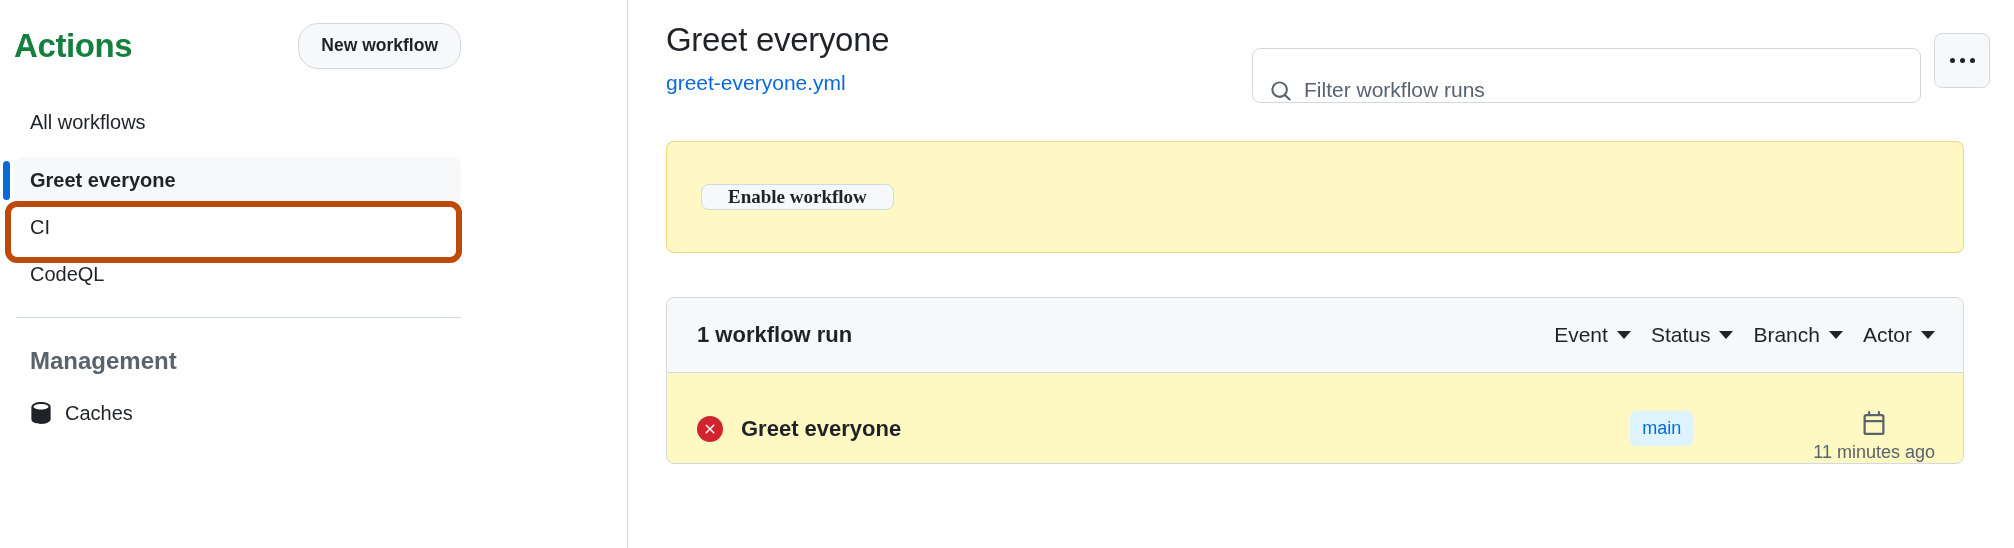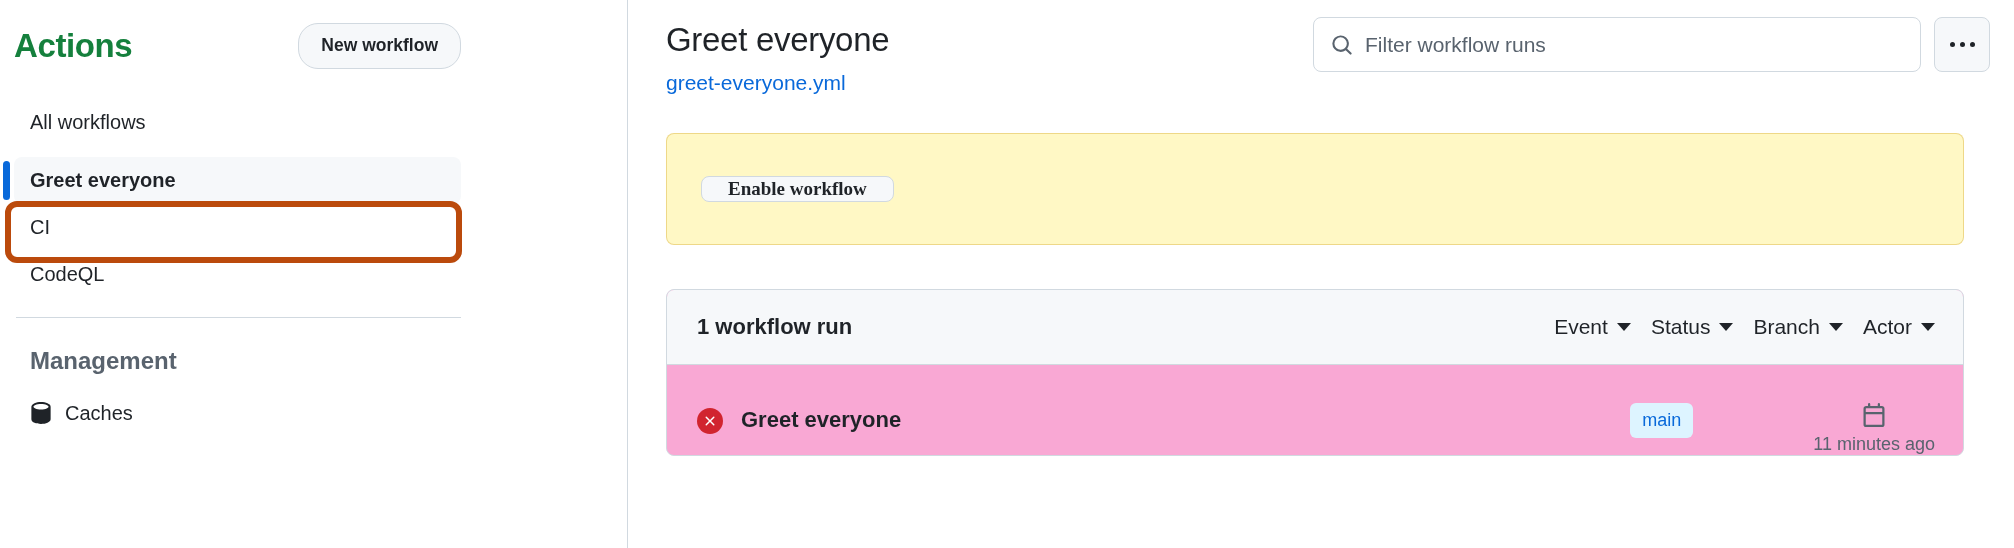--- a/index.html
+++ b/index.html
@@ -162,29 +162,30 @@
   }
 
   .top-controls {
     display: flex;
     align-items: center;
     gap: 13px;
     padding-top: 3px;
   }
   .search-box {
     display: flex;
-    align-items: center;
+    align-items: flex-end;
     gap: 12px;
-    width: 608px;
+    width: 669px;
     height: 55px;
     padding: 0 17px;
     border: 1px solid #d1d9e0;
     border-radius: 8px;
     background: #ffffff;
     cursor: text;
+    margin-top: 31px;
   }
   .search-icon { flex: 0 0 auto; color: #59636e; display: inline-flex; }
   .search-input {
     border: 0;
     outline: 0;
     background: transparent;
     font-family: "Liberation Sans", sans-serif;
     font-size: 21px;
     color: #1f2328;
     width: 100%;
@@ -241,21 +242,21 @@
     cursor: pointer;
   }
 
   
   .runs-panel {
     margin-top: 44px;
     margin-right: 26px;
     border: 1px solid #d1d9e0;
     border-radius: 8px;
     overflow: hidden;
-    background: #f9a8d4;
+    background: #fef9c3;
   }
   .runs-header {
     background: #f6f8fa;
     border-bottom: 1px solid #d1d9e0;
     height: 75px;
     display: flex;
     align-items: center;
     justify-content: space-between;
     padding: 0 28px 0 30px;
   }

